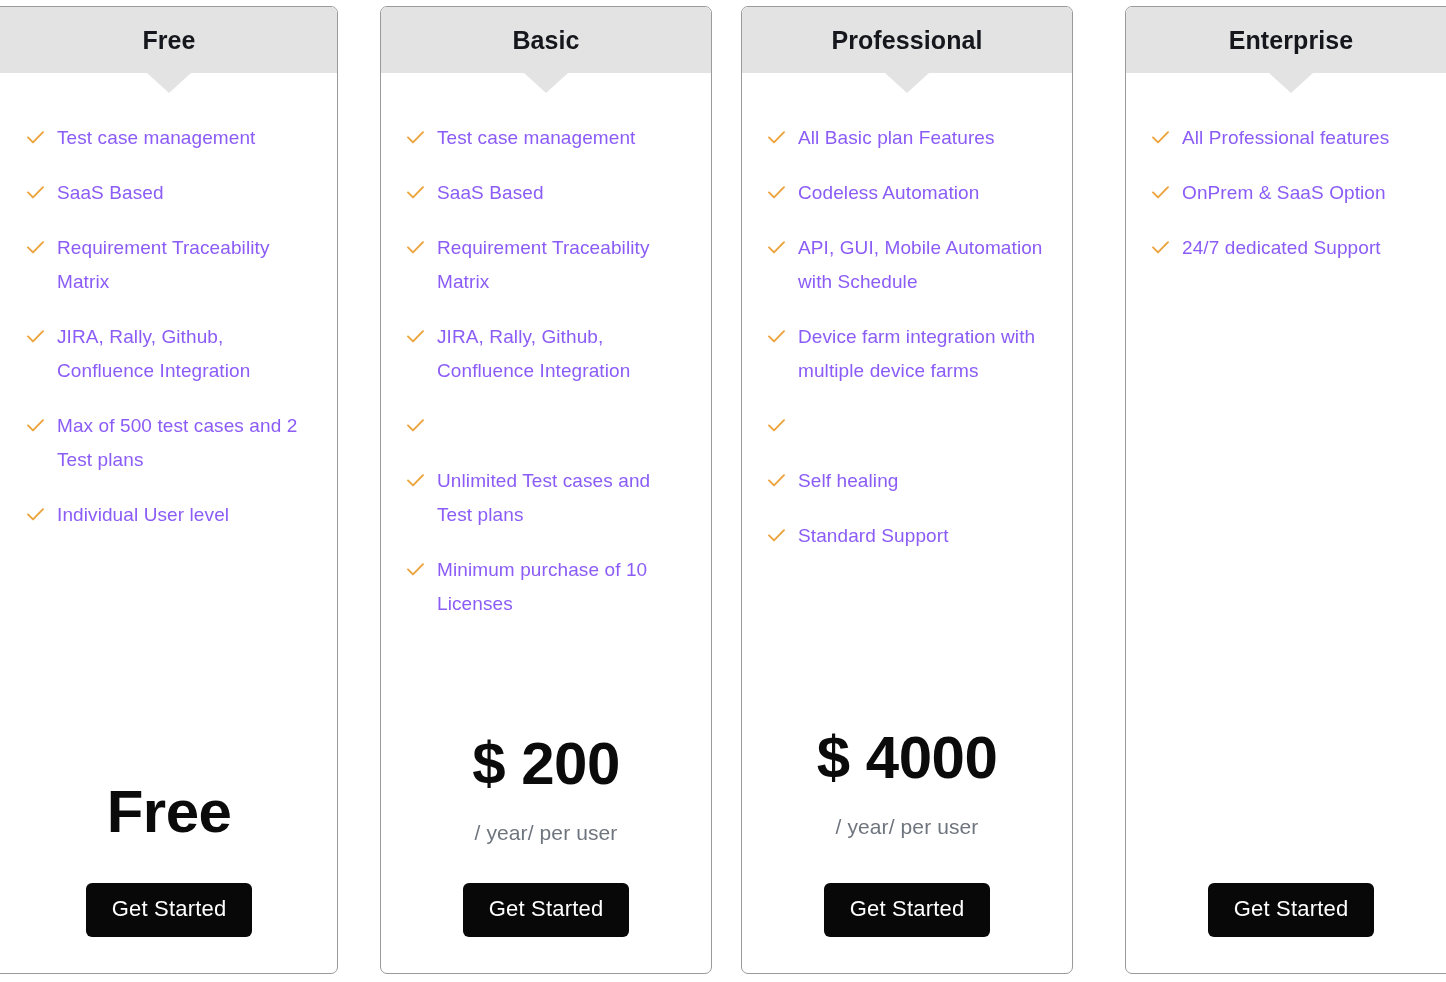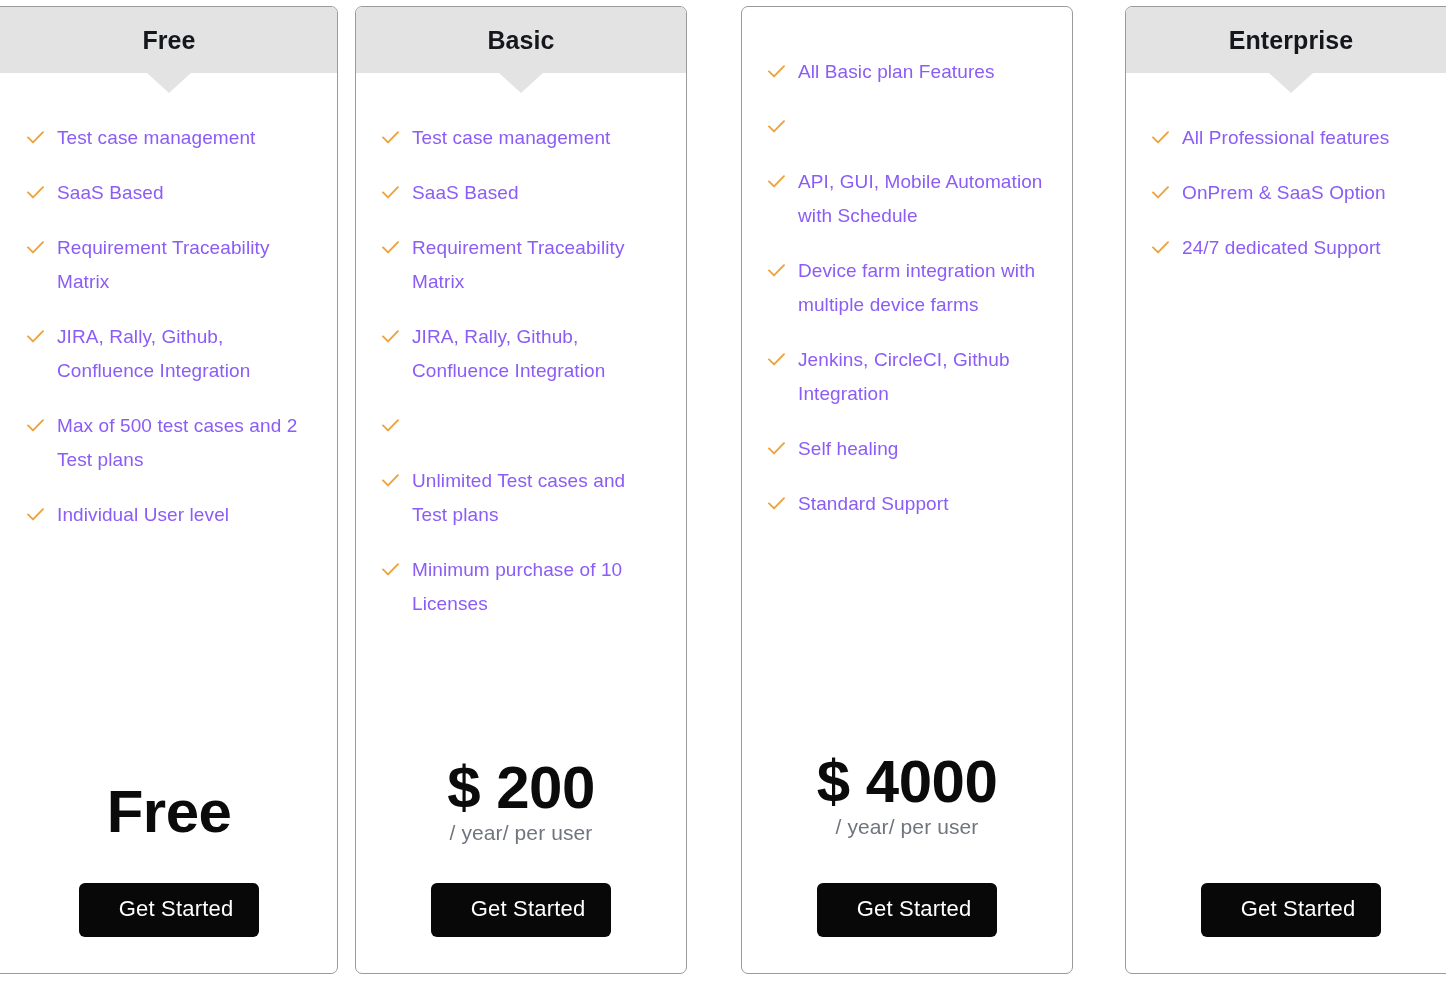--- a/index.html
+++ b/index.html
@@ -26,21 +26,21 @@
     background: #ffffff;
     border: 1px solid #9a9a9a;
     border-radius: 7px;
     display: flex;
     flex-direction: column;
     overflow: hidden;
   }
 
   
   .plan-card.card-0 { left: -38px; width: 376px; }
-  .plan-card.card-1 { left: 355px; width: 332px; }
+  .plan-card.card-1 { left: 380px; width: 332px; }
   .plan-card.card-2 { left: 741px; width: 332px; }
   .plan-card.card-3 { left: 1125px; width: 332px; }
 
   .card-header {
     position: relative;
     height: 66px;
     background: #e3e3e3;
     display: flex;
     align-items: center;
     justify-content: center;
@@ -116,21 +116,21 @@
     font-weight: bold;
     color: #0b0b0b;
     letter-spacing: -0.5px;
     line-height: 1.08;
     white-space: nowrap;
   }
 
   .price-period {
     font-size: 21px;
     color: #6f757e;
-    margin-top: 0;
+    margin-top: 24px;
     letter-spacing: 0.1px;
   }
 
   .price-block.empty { height: 0; }
 
   .cta-wrap {
     text-align: center;
     padding: 0 26px;
   }
 
@@ -138,21 +138,21 @@
 
   .cta-button {
     display: inline-block;
     background: #080808;
     color: #ffffff;
     border: none;
     border-radius: 6px;
     font-family: "Liberation Sans", sans-serif;
     font-size: 22px;
     letter-spacing: 0.2px;
-    padding: 14px 26px 16px 40px;
+    padding: 14px 26px 16px 26px;
     cursor: pointer;
     line-height: 1.1;
   }
 </style>
 </head>
 <body>
 
 <div id="pricing-table">
     <div class="plan-card card-0">
       <div class="card-header">
@@ -276,35 +276,40 @@
           <span class="feature-text">Minimum purchase of 10 Licenses</span>
         </li>
       </ul>
       <div class="price-block" style="padding-top: 24px;">
         <div class="price-amount">$ 200</div>
         <div class="price-period">/ year/ per user</div>
       </div>
       <div class="cta-wrap" style="padding-top: 38px; padding-bottom: 36px;"><button class="cta-button">Get Started</button></div>
     </div>
     <div class="plan-card card-2">
+      <div class="card-header">
+        <div class="card-title">Professional</div>
+        <div class="header-notch"></div>
+      </div>
       <ul class="features">
         <li class="feature-item">
           <span class="check-icon">
             <svg width="17" height="13" viewBox="0 0 17 13" fill="none" xmlns="http://www.w3.org/2000/svg">
               <path d="M1 6.4 L6 11.4 L16 1.2" stroke="#eda33b" stroke-width="1.9" stroke-linecap="round" stroke-linejoin="round" fill="none"></path>
             </svg>
           </span>
           <span class="feature-text">All Basic plan Features</span>
         </li>
         <li class="feature-item">
           <span class="check-icon">
             <svg width="17" height="13" viewBox="0 0 17 13" fill="none" xmlns="http://www.w3.org/2000/svg">
               <path d="M1 6.4 L6 11.4 L16 1.2" stroke="#eda33b" stroke-width="1.9" stroke-linecap="round" stroke-linejoin="round" fill="none"></path>
             </svg>
           </span>
+          <span class="feature-text">Codeless Automation</span>
         </li>
         <li class="feature-item">
           <span class="check-icon">
             <svg width="17" height="13" viewBox="0 0 17 13" fill="none" xmlns="http://www.w3.org/2000/svg">
               <path d="M1 6.4 L6 11.4 L16 1.2" stroke="#eda33b" stroke-width="1.9" stroke-linecap="round" stroke-linejoin="round" fill="none"></path>
             </svg>
           </span>
           <span class="feature-text">API, GUI, Mobile Automation with Schedule</span>
         </li>
         <li class="feature-item">
@@ -314,21 +319,20 @@
             </svg>
           </span>
           <span class="feature-text">Device farm integration with multiple device farms</span>
         </li>
         <li class="feature-item">
           <span class="check-icon">
             <svg width="17" height="13" viewBox="0 0 17 13" fill="none" xmlns="http://www.w3.org/2000/svg">
               <path d="M1 6.4 L6 11.4 L16 1.2" stroke="#eda33b" stroke-width="1.9" stroke-linecap="round" stroke-linejoin="round" fill="none"></path>
             </svg>
           </span>
-          <span class="feature-text">Jenkins, CircleCI, Github Integration</span>
         </li>
         <li class="feature-item">
           <span class="check-icon">
             <svg width="17" height="13" viewBox="0 0 17 13" fill="none" xmlns="http://www.w3.org/2000/svg">
               <path d="M1 6.4 L6 11.4 L16 1.2" stroke="#eda33b" stroke-width="1.9" stroke-linecap="round" stroke-linejoin="round" fill="none"></path>
             </svg>
           </span>
           <span class="feature-text">Self healing</span>
         </li>
         <li class="feature-item">

